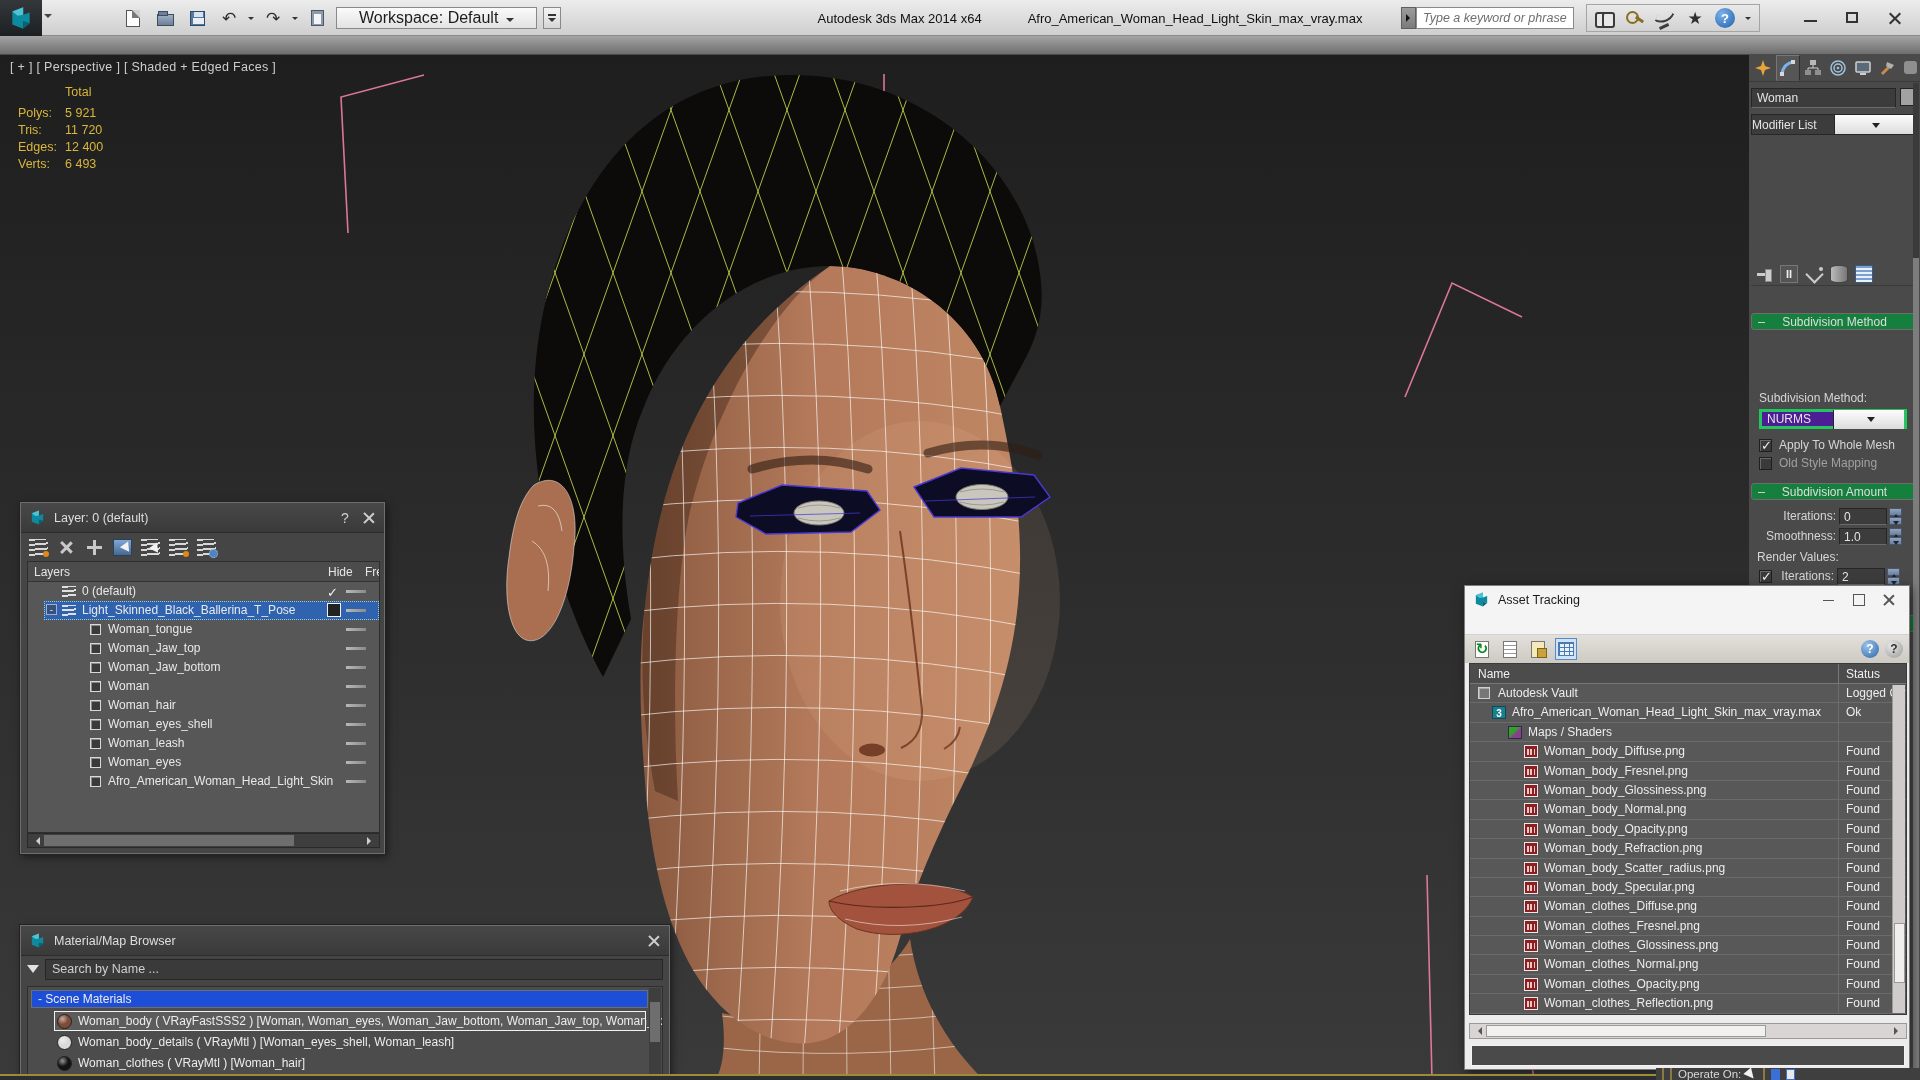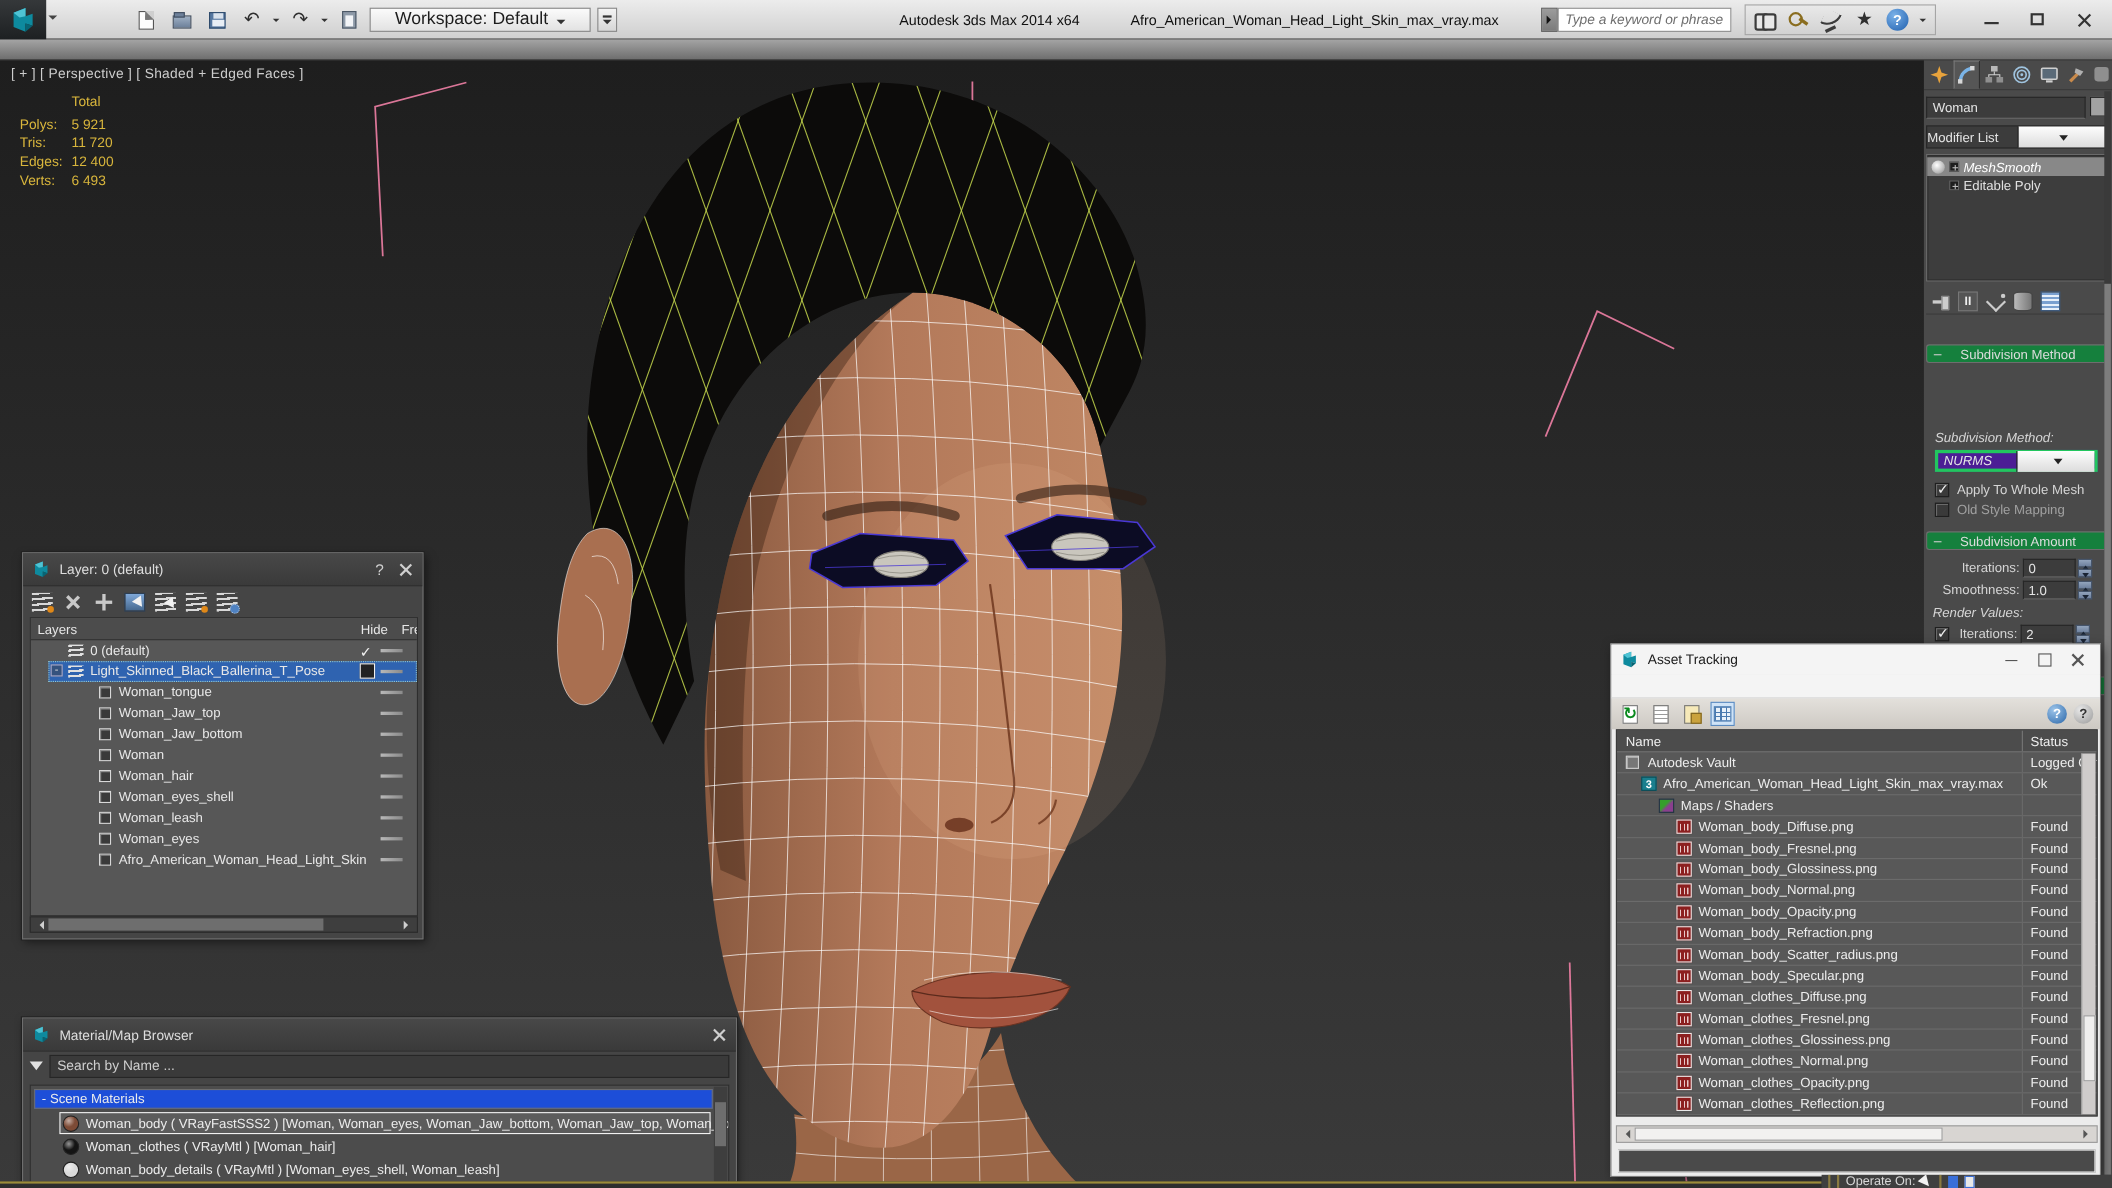--- a/index.html
+++ b/index.html
@@ -1,19 +1,19 @@
 <!DOCTYPE html>
 <html style="--selection-blue: #2f63b0; --stats-yellow: #d9b63c; --viewport-top: #1e1e1e; --viewport-bottom: #3a3a3a; --gold-line: #9c8c3a; --wire-face: #ffffff; --wire-hair: #c6d84d; --wire-eyeshadow: #4a38d4; --helper-pink: #f07fa5; --skin: #b3795a;"><head>
 <meta charset="utf-8">
 <style>
   html,body{margin:0;padding:0;width:1920px;height:1080px;overflow:hidden;
     font-family:"Liberation Sans","DejaVu Sans",sans-serif;font-size:12px;
     -webkit-font-smoothing:antialiased;background:#262626;}
   *{box-sizing:border-box;}
-  .abs{position:absolute;font-style:italic;}
+  .abs{position:absolute;}
   .uni{font-family:"DejaVu Sans",sans-serif;}
 
   
   #titlebar{position:absolute;left:0;top:0;width:1920px;height:36px;
     background:linear-gradient(#ececec,#cfcfcf);border-bottom:1px solid #8b8b8b;}
   .app-logo{position:absolute;left:0;top:0;width:42px;height:36px;background:linear-gradient(#35383a,#1d2022);
     display:flex;align-items:center;justify-content:center;cursor:pointer;}
   .logo-caret{position:absolute;left:44px;top:14px;border:4px solid transparent;border-top-color:#444;}
   .logo-svg{width:26px;height:26px;}
   .qat{position:absolute;left:120px;top:4px;height:28px;display:flex;align-items:center;gap:6px;}
@@ -569,33 +569,20 @@
   </div>
   <span class="cp-corner"></span>
   <div class="cp-name-row">
     <div class="cp-name">Woman</div>
     <span class="cp-swatch"></span>
   </div>
   <div class="cp-modlist">
     <span>Modifier List</span>
     <span class="dd-btn"></span>
   </div>
-  <div class="cp-stack">
-
-  <div class="stk-row f-selected f-bulb f-italic">
-        <span class="blb"></span>
-        <span class="pbox"></span>
-        <span class="stk-lbl">MeshSmooth</span>
-      </div>
-      <div class="stk-row">
-        <span class="blb"></span>
-        <span class="pbox"></span>
-        <span class="stk-lbl">Editable Poly</span>
-      </div>
-    </div>
   <div class="cp-tools">
     <span class="cpt cpt-pin"></span>
     <span class="cpt cpt-ii">II</span>
     <span class="cpt cpt-v"></span>
     <span class="cpt cpt-cyl"></span>
     <span class="cpt cpt-list"></span>
   </div>
 
   <div class="rollout" style="top:258px;">
     <div class="ro-head">
@@ -820,26 +807,26 @@
   </div>
   <div class="mb-body">
     <div class="mb-group">Scene Materials</div>
     <div>
 
     <div class="mrow f-selected">
           <span class="mswatch" style="background: radial-gradient(circle at 35% 30%, rgba(255, 255, 255, 0.55), rgba(255, 255, 255, 0) 45%), rgb(125, 75, 54);"></span>
           <span>Woman_body ( VRayFastSSS2 ) [Woman, Woman_eyes, Woman_Jaw_bottom, Woman_Jaw_top, Woman_tongue]</span>
         </div>
         <div class="mrow">
+          <span class="mswatch" style="background: radial-gradient(circle at 35% 30%, rgba(255, 255, 255, 0.55), rgba(255, 255, 255, 0) 45%), rgb(217, 217, 217);"></span>
+          <span>Woman_body_details ( VRayMtl ) [Woman_eyes_shell, Woman_leash]</span>
+        </div>
+        <div class="mrow">
           <span class="mswatch" style="background: radial-gradient(circle at 35% 30%, rgba(255, 255, 255, 0.55), rgba(255, 255, 255, 0) 45%), rgb(20, 20, 20);"></span>
           <span>Woman_clothes ( VRayMtl ) [Woman_hair]</span>
-        </div>
-        <div class="mrow">
-          <span class="mswatch" style="background: radial-gradient(circle at 35% 30%, rgba(255, 255, 255, 0.55), rgba(255, 255, 255, 0) 45%), rgb(217, 217, 217);"></span>
-          <span>Woman_body_details ( VRayMtl ) [Woman_eyes_shell, Woman_leash]</span>
         </div>
       </div>
     <div class="mb-vscroll">
         <span class="thumb"></span>
       </div>
   </div>
 </div>
 
 <div id="asset-tracking">
   <div class="at-title">

